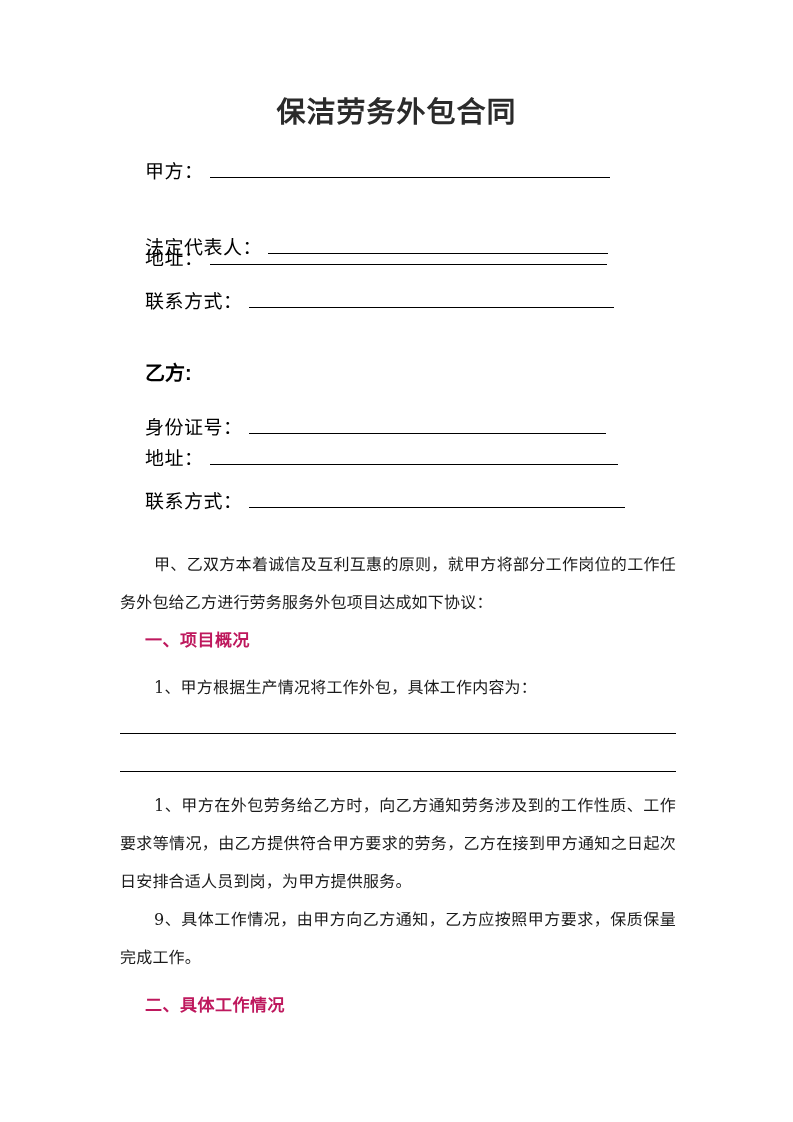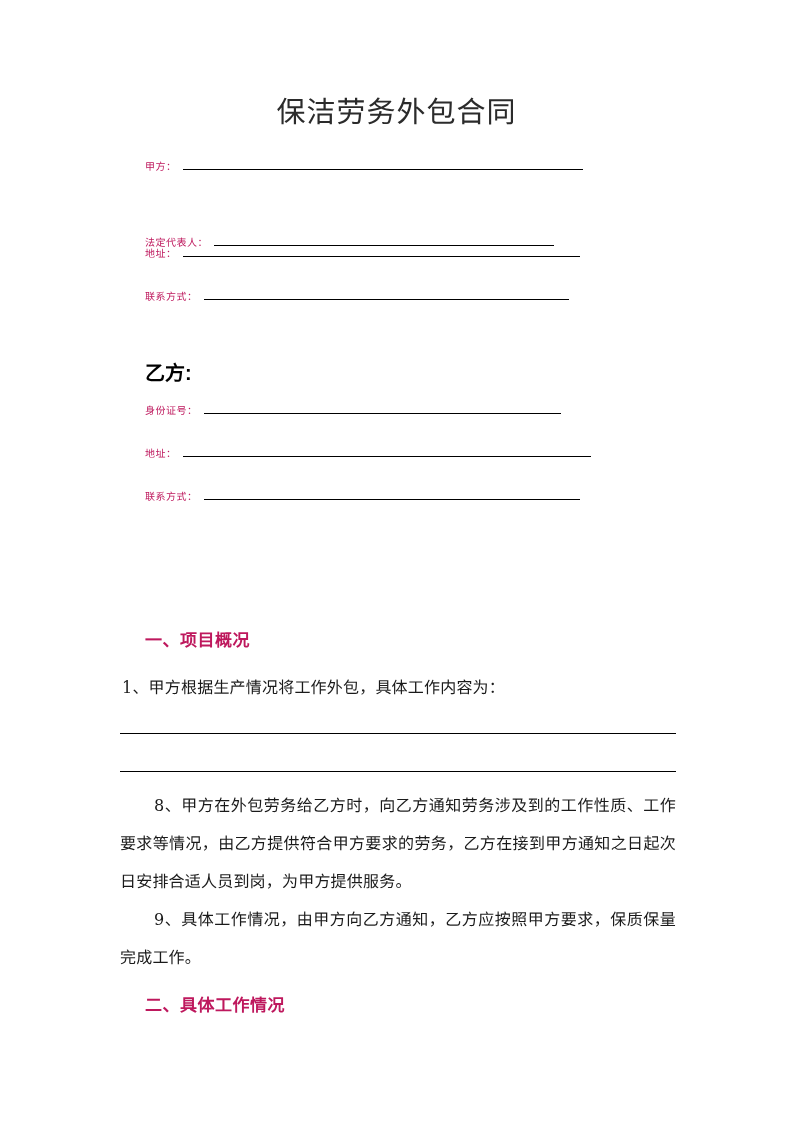--- a/index.html
+++ b/index.html
@@ -25,41 +25,41 @@
 
   
   .doc-title {
     position: absolute;
     left: 0;
     top: 95px;
     width: 793px;
     text-align: center;
     font-family: "Liberation Sans", "DejaVu Sans", sans-serif;
     font-size: 29px;
-    font-weight: 400;
+    font-weight: 700;
     letter-spacing: 1px;
     color: #2b2b2b;
     line-height: 1.2;
   }
 
   
   .field-row {
     position: absolute;
     left: 145px;
     display: flex;
     align-items: baseline;
     font-family: "DejaVu Serif", "Liberation Serif", serif;
     font-size: 15px;
     color: #1a1a1a;
     white-space: nowrap;
   }
   .field-label {
     font-family: "DejaVu Serif", "Liberation Serif", serif;
-    font-size: 10px;
-    color: #be185d;
+    font-size: 19px;
+    color: #000000;
     letter-spacing: 0.5px;
   }
   .field-label.bold {
     font-family: "Liberation Sans", "DejaVu Sans", sans-serif;
     font-weight: 700;
     font-size: 20px;
     letter-spacing: 0;
     color: #000000;
   }
   .field-rule {
@@ -134,42 +134,43 @@
 
   <div class="field-row" style="top:286px;">
     <span class="field-label">联系方式：</span>
     <span class="field-rule" style="width:365px;"></span>
   </div>
 
   <div class="field-row" style="top:357px;">
     <span class="field-label bold">乙方:</span>
   </div>
 
-  <div class="field-row" style="top:400px;">
+  <div class="field-row" style="top:412px;">
     <span class="field-label">身份证号：</span>
     <span class="field-rule" style="width:357px;"></span>
   </div>
 
   <div class="field-row" style="top:443px;">
     <span class="field-label">地址：</span>
     <span class="field-rule" style="width:408px;"></span>
   </div>
 
   <div class="field-row" style="top:486px;">
     <span class="field-label">联系方式：</span>
     <span class="field-rule" style="width:376px;"></span>
   </div>
 
+  <div class="para indent-2" style="top:546px;">甲、乙双方本着诚信及互利互惠的原则，就甲方将部分工作岗位的工作任务外包给乙方进行劳务服务外包项目达成如下协议：</div>
 
   <div class="heading" style="top:628px;">一、项目概况</div>
 
-  <div class="para indent-1" style="top:669px;">1、甲方根据生产情况将工作外包，具体工作内容为：</div>
+  <div class="para indent-1" style="top:669px;margin-left:32px;">1、甲方根据生产情况将工作外包，具体工作内容为：</div>
 
   <div class="blank-rule" style="top:733px;"></div>
   <div class="blank-rule" style="top:771px;"></div>
 
-  <div class="para indent-2" style="top:787px;">8、甲方在外包劳务给乙方时，向乙方通知劳务涉及到的工作性质、工作要求等情况，由乙方提供符合甲方要求的劳务，乙方在接到甲方通知之日起次日安排合适人员到岗，为甲方提供服务。</div>
+  <div class="para indent-2" style="top:787px;">1、甲方在外包劳务给乙方时，向乙方通知劳务涉及到的工作性质、工作要求等情况，由乙方提供符合甲方要求的劳务，乙方在接到甲方通知之日起次日安排合适人员到岗，为甲方提供服务。</div>
 
   <div class="para indent-2" style="top:901px;">9、具体工作情况，由甲方向乙方通知，乙方应按照甲方要求，保质保量完成工作。</div>
 
   <div class="heading" style="top:993px;">二、具体工作情况</div>
 
 </div>
 
 </body></html>

